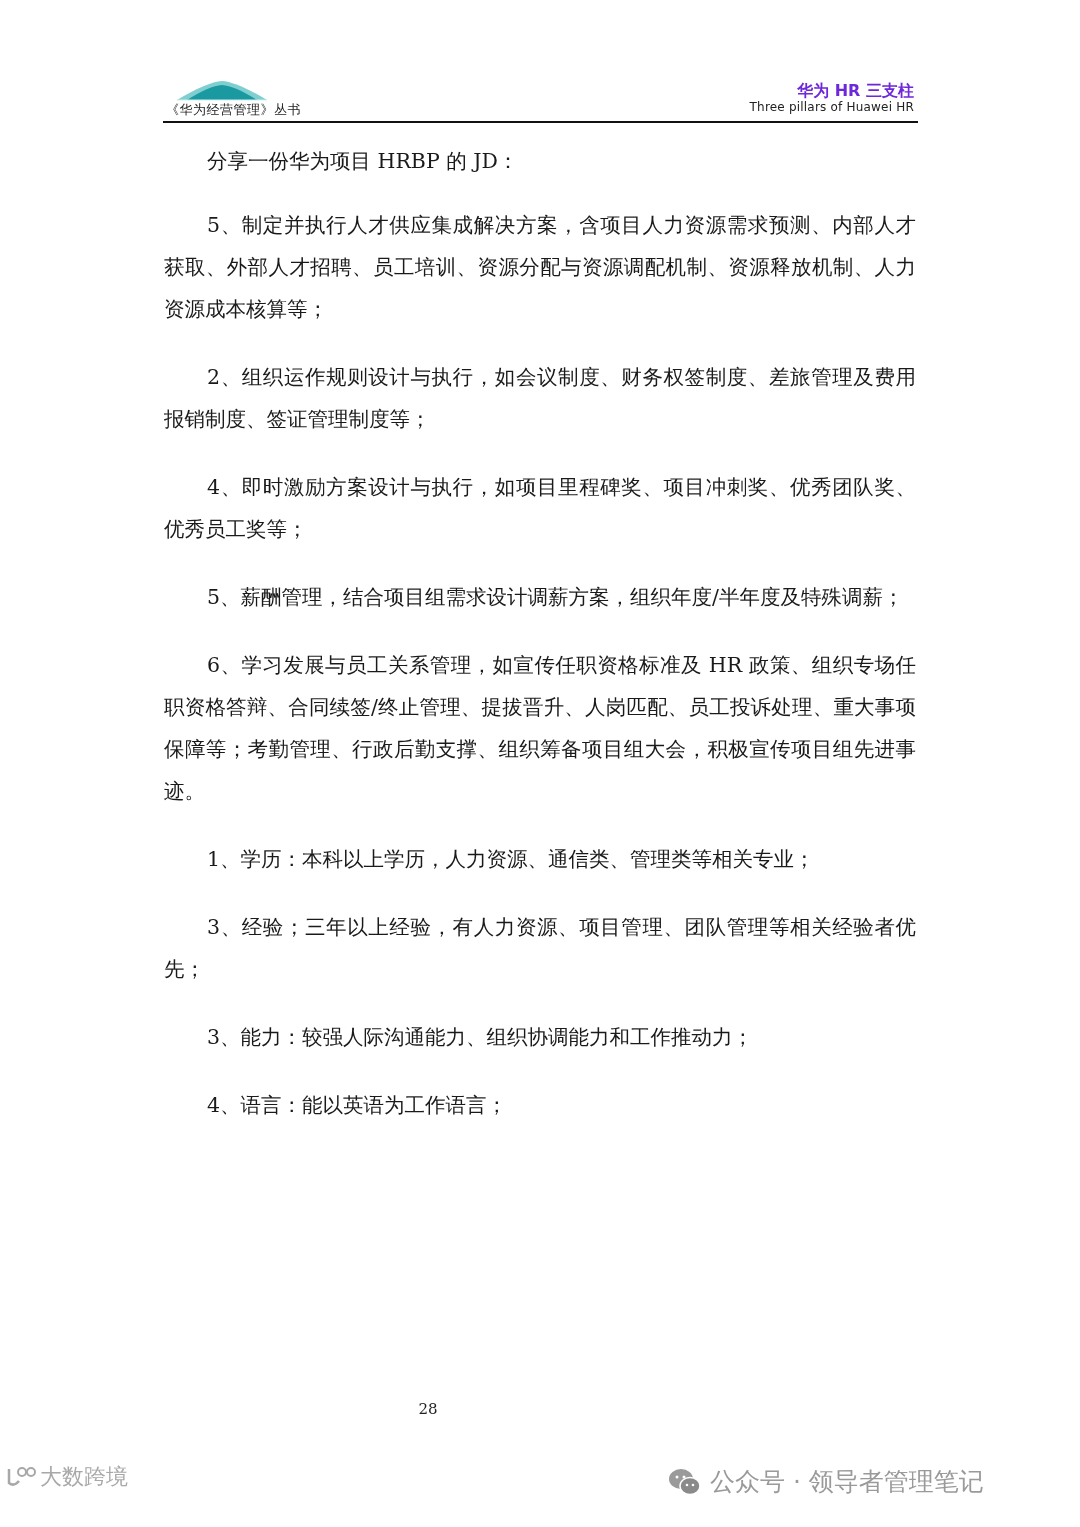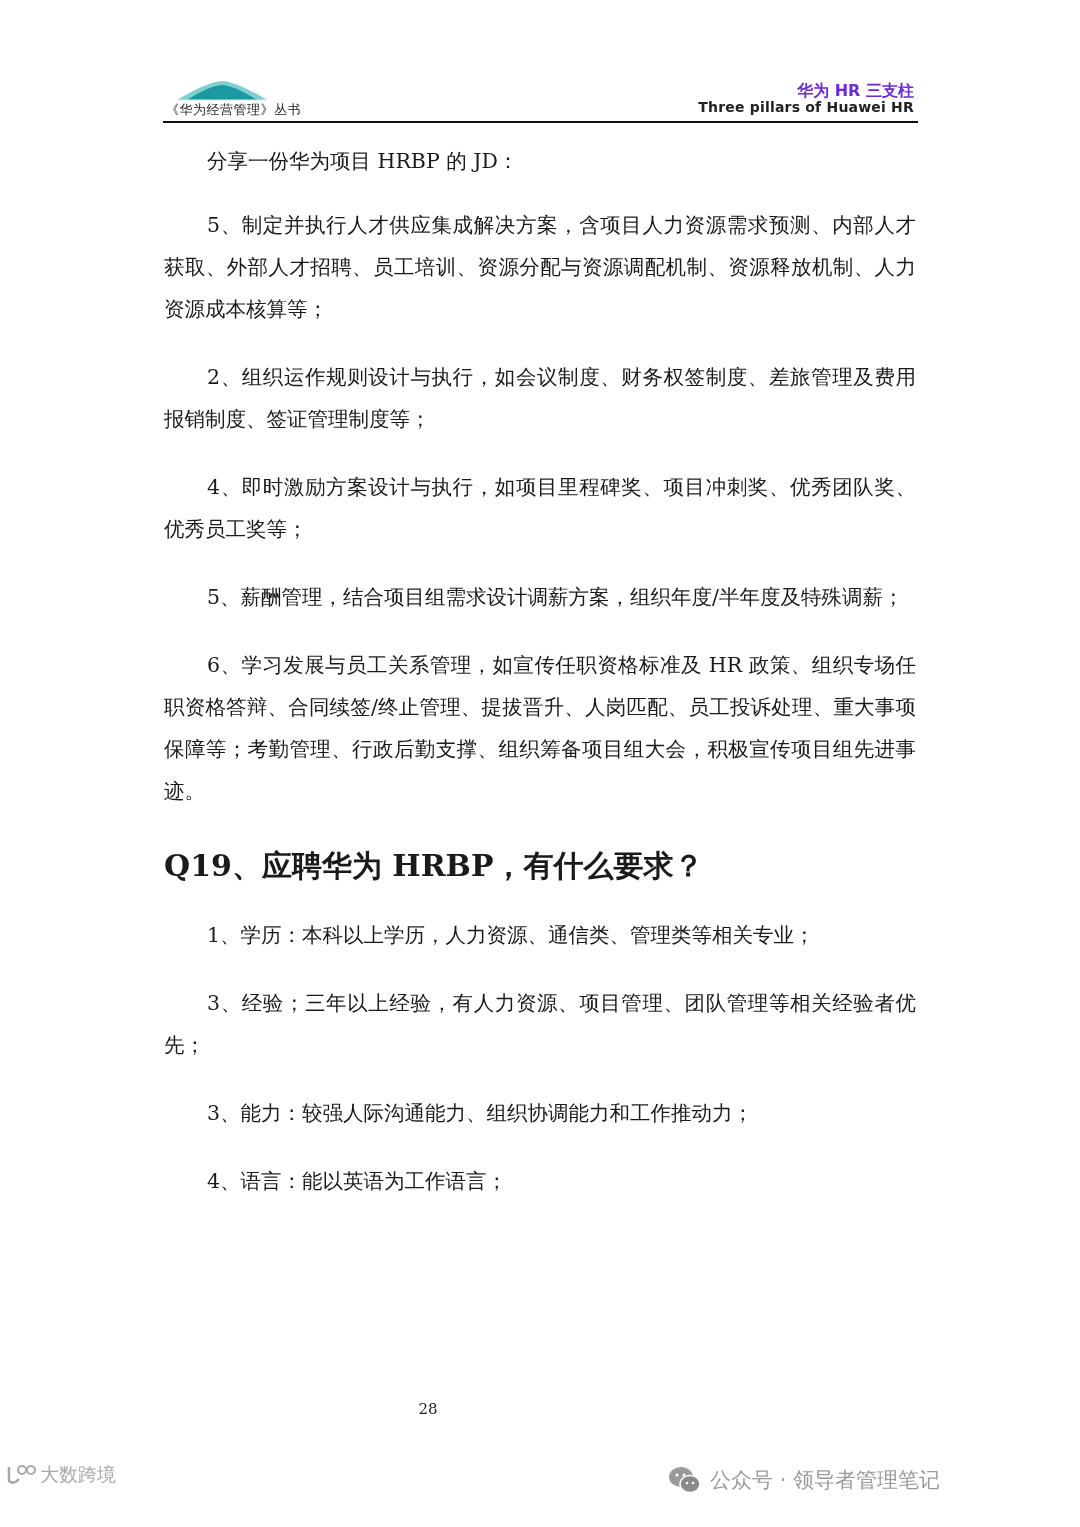--- a/index.html
+++ b/index.html
@@ -5,35 +5,35 @@
   html, body { margin: 0; padding: 0; }
   body {
     width: 1080px; height: 1527px; background: #ffffff; position: relative; overflow: hidden;
     font-family: "DejaVu Serif", "Liberation Serif", serif; color: #1a1a1a;
   }
   .header { position: absolute; left: 163px; top: 74px; width: 755px; height: 50px; }
   .logo-mountain { position: absolute; left: 14px; top: 4px; width: 90px; height: 24px; }
   .series-title { position: absolute; left: 3px; top: 27px; font-size: 13px; font-family: "DejaVu Sans", sans-serif; color: #222; letter-spacing: 0.5px; text-align: right; }
   .brand-block { position: absolute; right: 4px; top: 8px; text-align: right; }
   .brand-cn { font-family: "DejaVu Sans", sans-serif; font-weight: bold; color: #6d28d9; font-size: 16px; line-height: 18px; }
-  .brand-en { font-family: "DejaVu Sans", sans-serif; font-weight: bold; color: #222; font-size: 14px; line-height: 14px; letter-spacing: 0.2px; }
+  .brand-en { font-family: "DejaVu Sans", sans-serif; font-weight: normal; color: #222; font-size: 12px; line-height: 14px; letter-spacing: 0.2px; }
   .header-rule { position: absolute; left: 0; right: 0; top: 47px; height: 2px; background: #111; }
 
   .content { position: absolute; left: 164px; top: 140px; width: 752px; }
   .p { font-size: 20.5px; line-height: 42px; margin: 0; text-align: justify; }
   .indent { text-indent: 43px; }
   .intro { margin-bottom: 22px; }
   .item { margin-bottom: 26px; }
   .q-heading { font-size: 30px; font-weight: bold; margin: 34px 0 28px 0; line-height: 40px; }
 
   .page-number { position: absolute; left: 0; width: 856px; top: 1400px; text-align: center; font-size: 15px; color: #222; }
 
-  .wm-right { position: absolute; left: 668px; top: 1465px; display: flex; align-items: center; color: #9a9a9a; font-family: "DejaVu Sans", sans-serif; font-size: 21px; }
+  .wm-right { position: absolute; left: 668px; top: 1465px; display: flex; align-items: center; color: #9a9a9a; font-family: "DejaVu Sans", sans-serif; font-size: 25px; }
   .wm-right svg { margin-right: 8px; }
-  .wm-left { position: absolute; left: 6px; top: 1462px; display: flex; align-items: center; color: #a8a8a8; font-family: Liberation Mono, monospace; font-size: 19px; }
+  .wm-left { position: absolute; left: 6px; top: 1462px; display: flex; align-items: center; color: #a8a8a8; font-family: Liberation Mono, monospace; font-size: 22px; }
   .wm-left svg { margin-right: 4px; }
 </style>
 </head>
 <body>
 
 <div class="header">
   <svg class="logo-mountain" viewBox="0 0 90 24">
     <path d="M0 22 Q30 4 45 3 Q60 4 90 22 Z" fill="#7fcfd1"></path>
     <path d="M10 22 Q32 8 45 7 Q58 8 80 22 Z" fill="#1a9aa0"></path>
     <path d="M0 22 L90 22" stroke="#cfeeee" stroke-width="1"></path>
@@ -48,21 +48,20 @@
 
 <div class="content">
   <p class="p indent intro">分享一份华为项目 HRBP 的 JD：</p>
 
   <p class="p indent item">5、制定并执行人才供应集成解决方案，含项目人力资源需求预测、内部人才获取、外部人才招聘、员工培训、资源分配与资源调配机制、资源释放机制、人力资源成本核算等；</p>
   <p class="p indent item">2、组织运作规则设计与执行，如会议制度、财务权签制度、差旅管理及费用报销制度、签证管理制度等；</p>
   <p class="p indent item">4、即时激励方案设计与执行，如项目里程碑奖、项目冲刺奖、优秀团队奖、优秀员工奖等；</p>
   <p class="p indent item">5、薪酬管理，结合项目组需求设计调薪方案，组织年度/半年度及特殊调薪；</p>
   <p class="p indent item">6、学习发展与员工关系管理，如宣传任职资格标准及 HR 政策、组织专场任职资格答辩、合同续签/终止管理、提拔晋升、人岗匹配、员工投诉处理、重大事项保障等；考勤管理、行政后勤支撑、组织筹备项目组大会，积极宣传项目组先进事迹。</p>
 
-  <h2 class="q-heading">Q19、应聘华为 HRBP，有什么要求？</h2>
 
   <p class="p indent item">1、学历：本科以上学历，人力资源、通信类、管理类等相关专业；</p>
   <p class="p indent item">3、经验；三年以上经验，有人力资源、项目管理、团队管理等相关经验者优先；</p>
   <p class="p indent item">3、能力：较强人际沟通能力、组织协调能力和工作推动力；</p>
   <p class="p indent item">4、语言：能以英语为工作语言；</p>
 </div>
 
 <div class="page-number">28</div>
 
 <div class="wm-right">

